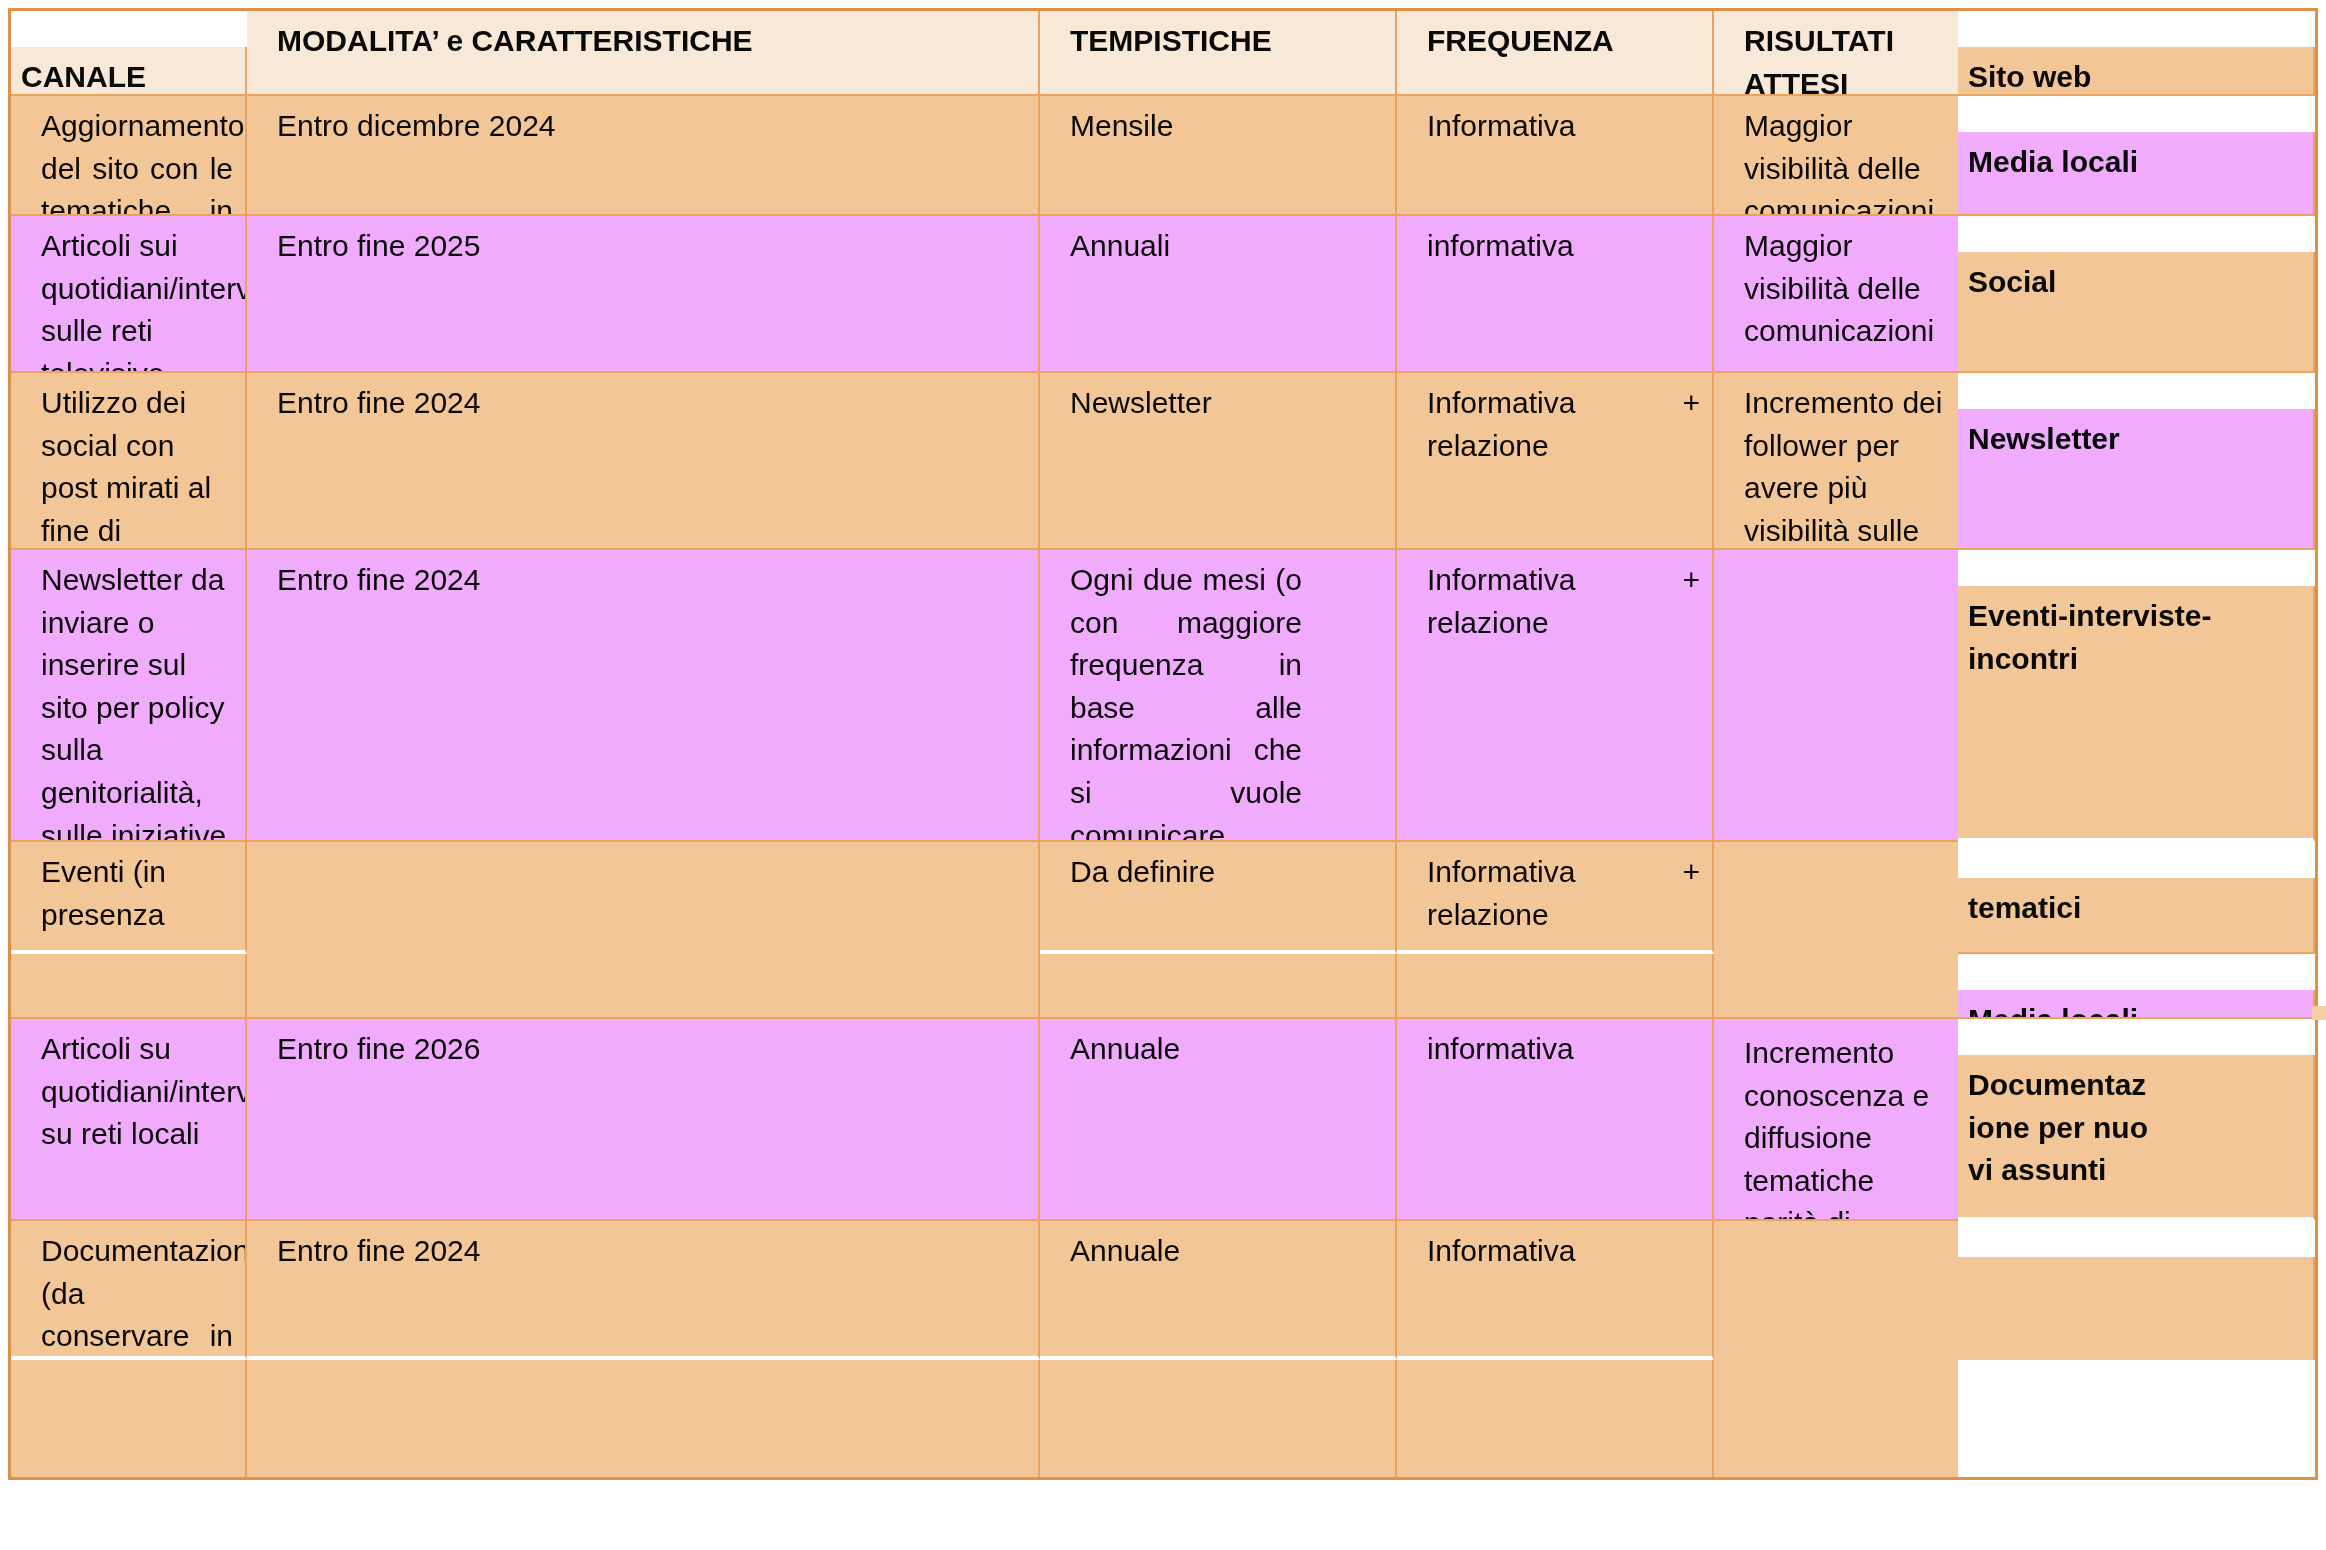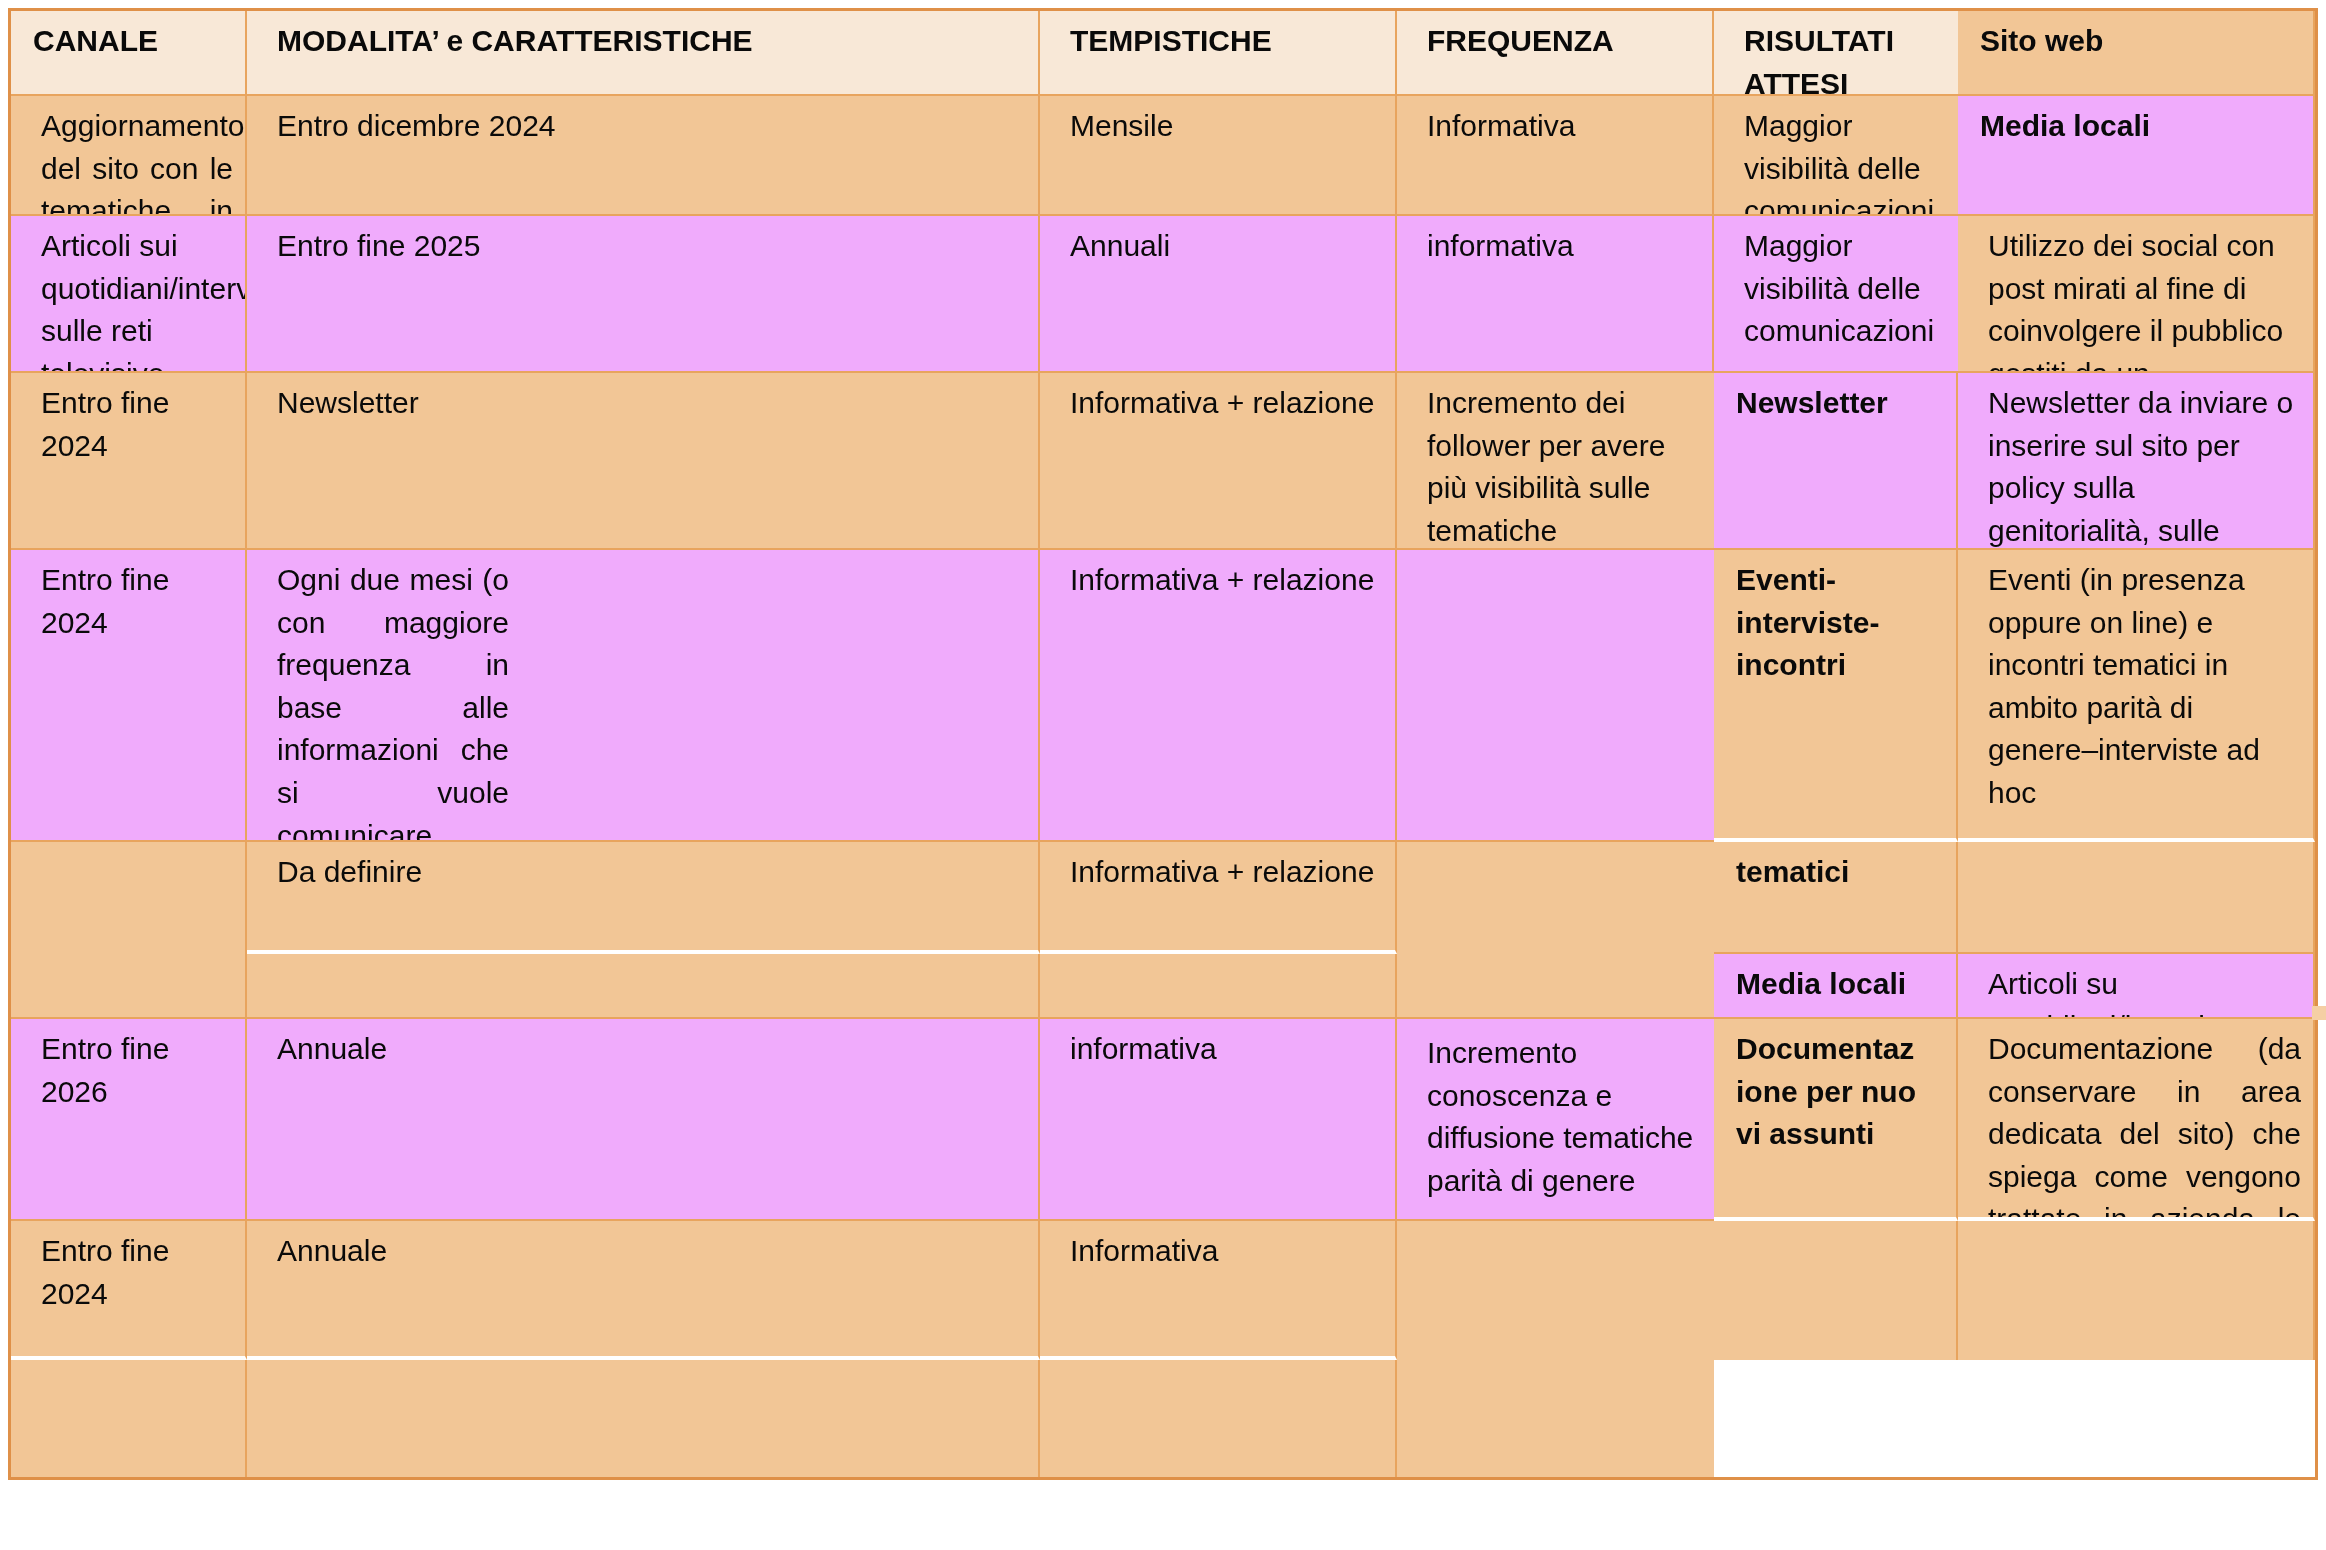--- a/index.html
+++ b/index.html
@@ -16,21 +16,21 @@
     grid-template-rows:85px 120px 157px 177px 292px 112px 65px 202px 139px 1fr;
     border:3px solid #DF9048;
   }
   .cell{
     box-sizing:border-box;
     border-right:2px solid #E8A45E;
     border-bottom:2px solid #E8A45E;
     padding:9px 12px 6px 30px;
     overflow:hidden;
   }
-  .c1{padding-left:22px;}
+  .c1{padding-left:10px;margin-top:36px;}
   .c6{border-right:0;}
   .rb{border-bottom:0;}
   .wb{border-bottom:4px solid #ffffff;}
   .head{background:#F8E8D7;font-weight:700;}
   .dark{background:#F2C696;}
   .light{background:#f0abfc;}
   .b{font-weight:700;}
   .jst{text-align:justify;}
   .sq{
     text-decoration-style:wavy;
@@ -71,20 +71,21 @@
   <div class="cell light">
       <div style="max-width:700px">Articoli sui quotidiani/interviste sulle reti televisive locali</div>
     </div>
   <div class="cell light">Entro fine 2025</div>
   <div class="cell light">Annuali</div>
   <div class="cell light">informativa</div>
   <div class="cell light c6">
       <div style="max-width:330px">Maggior visibilità delle comunicazioni</div>
     </div>
 
+  <div class="cell dark c1 b">Social</div>
   <div class="cell dark">Utilizzo dei social con post mirati al fine di coinvolgere il pubblico gestiti da un amministratore che controlla sia le richieste di collegamento sia le pubblicazioni</div>
   <div class="cell dark">Entro fine 2024</div>
   <div class="cell dark">Newsletter</div>
   <div class="cell dark jst">Informativa + relazione</div>
   <div class="cell dark c6">
       <div style="max-width:272px">Incremento dei follower per avere più visibilità sulle tematiche</div>
     </div>
 
   <div class="cell light c1 b">Newsletter</div>
   <div class="cell light">

